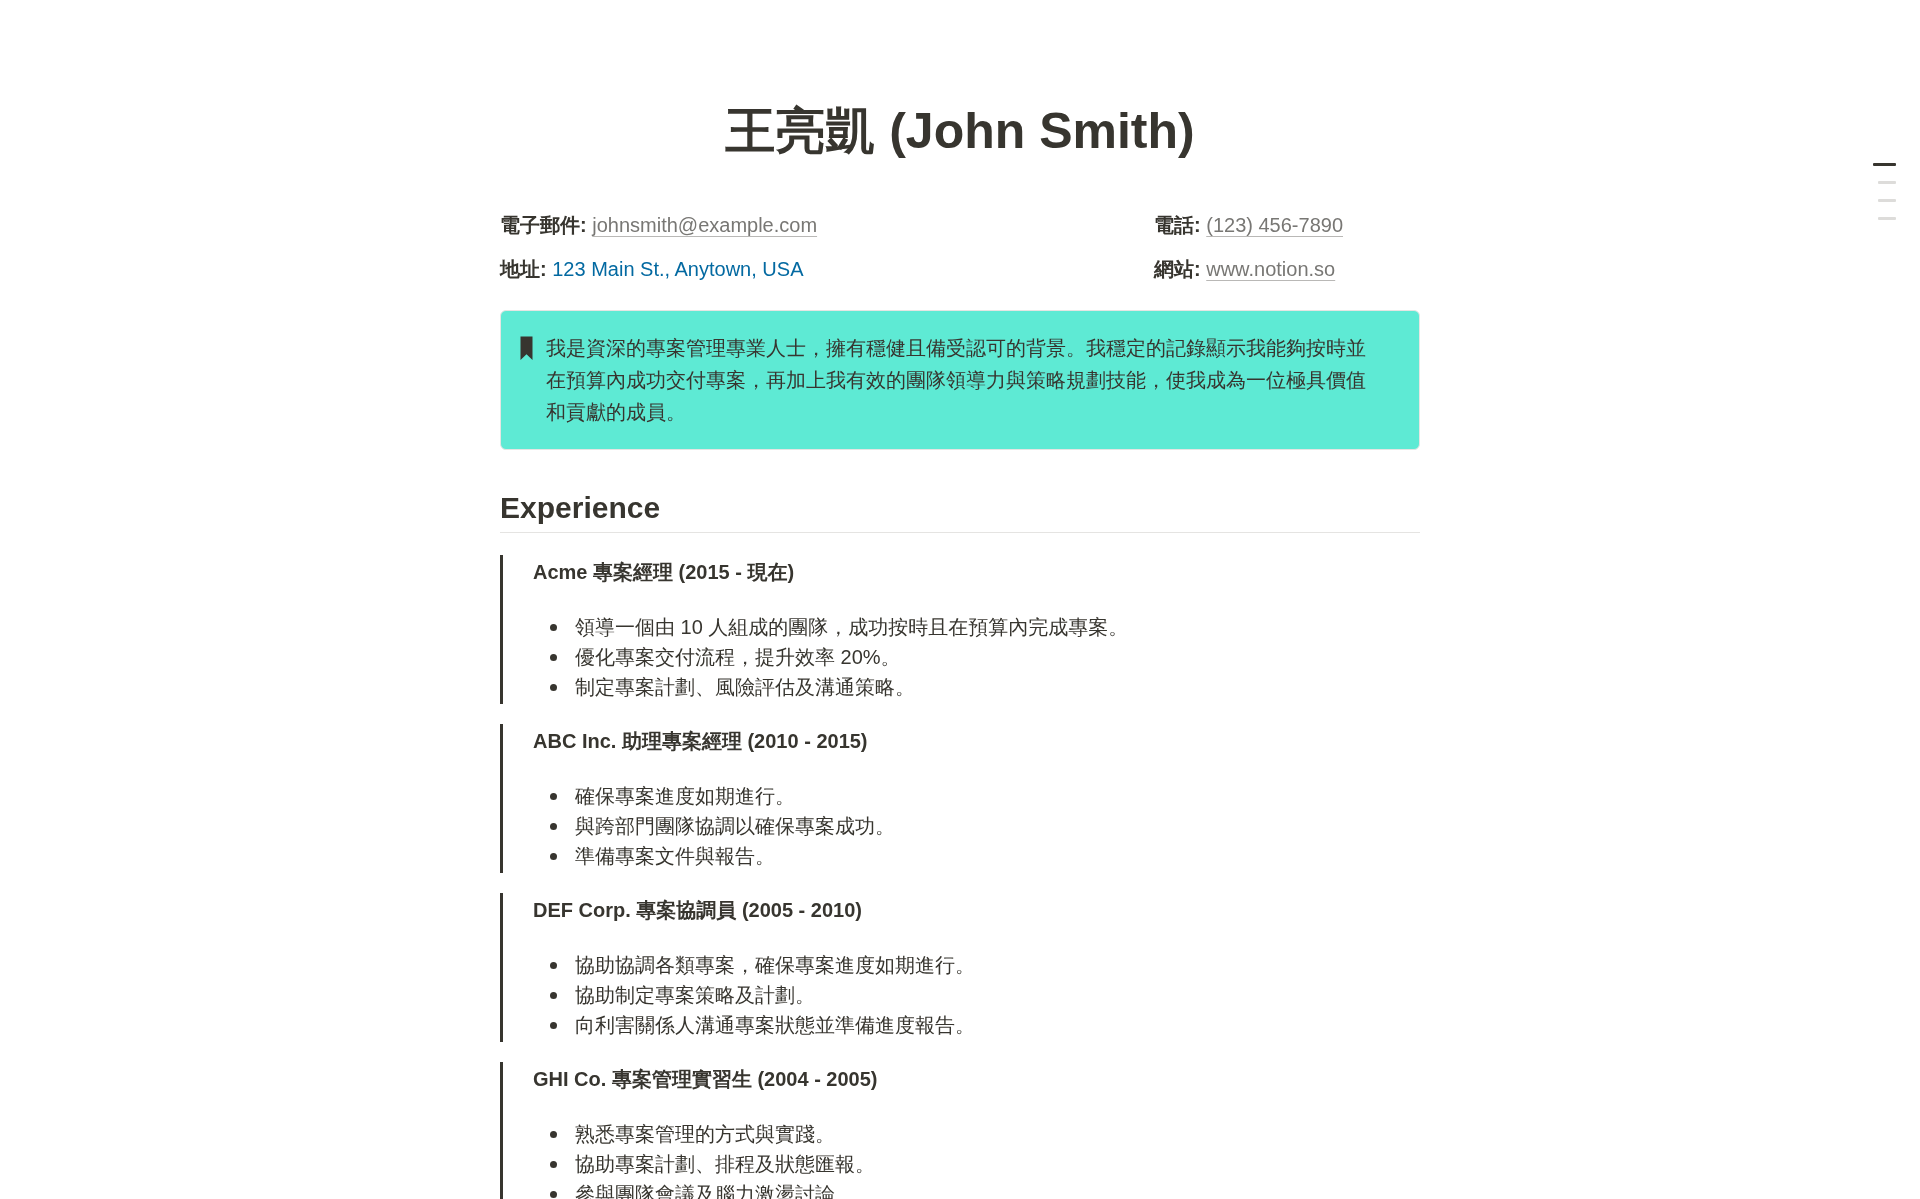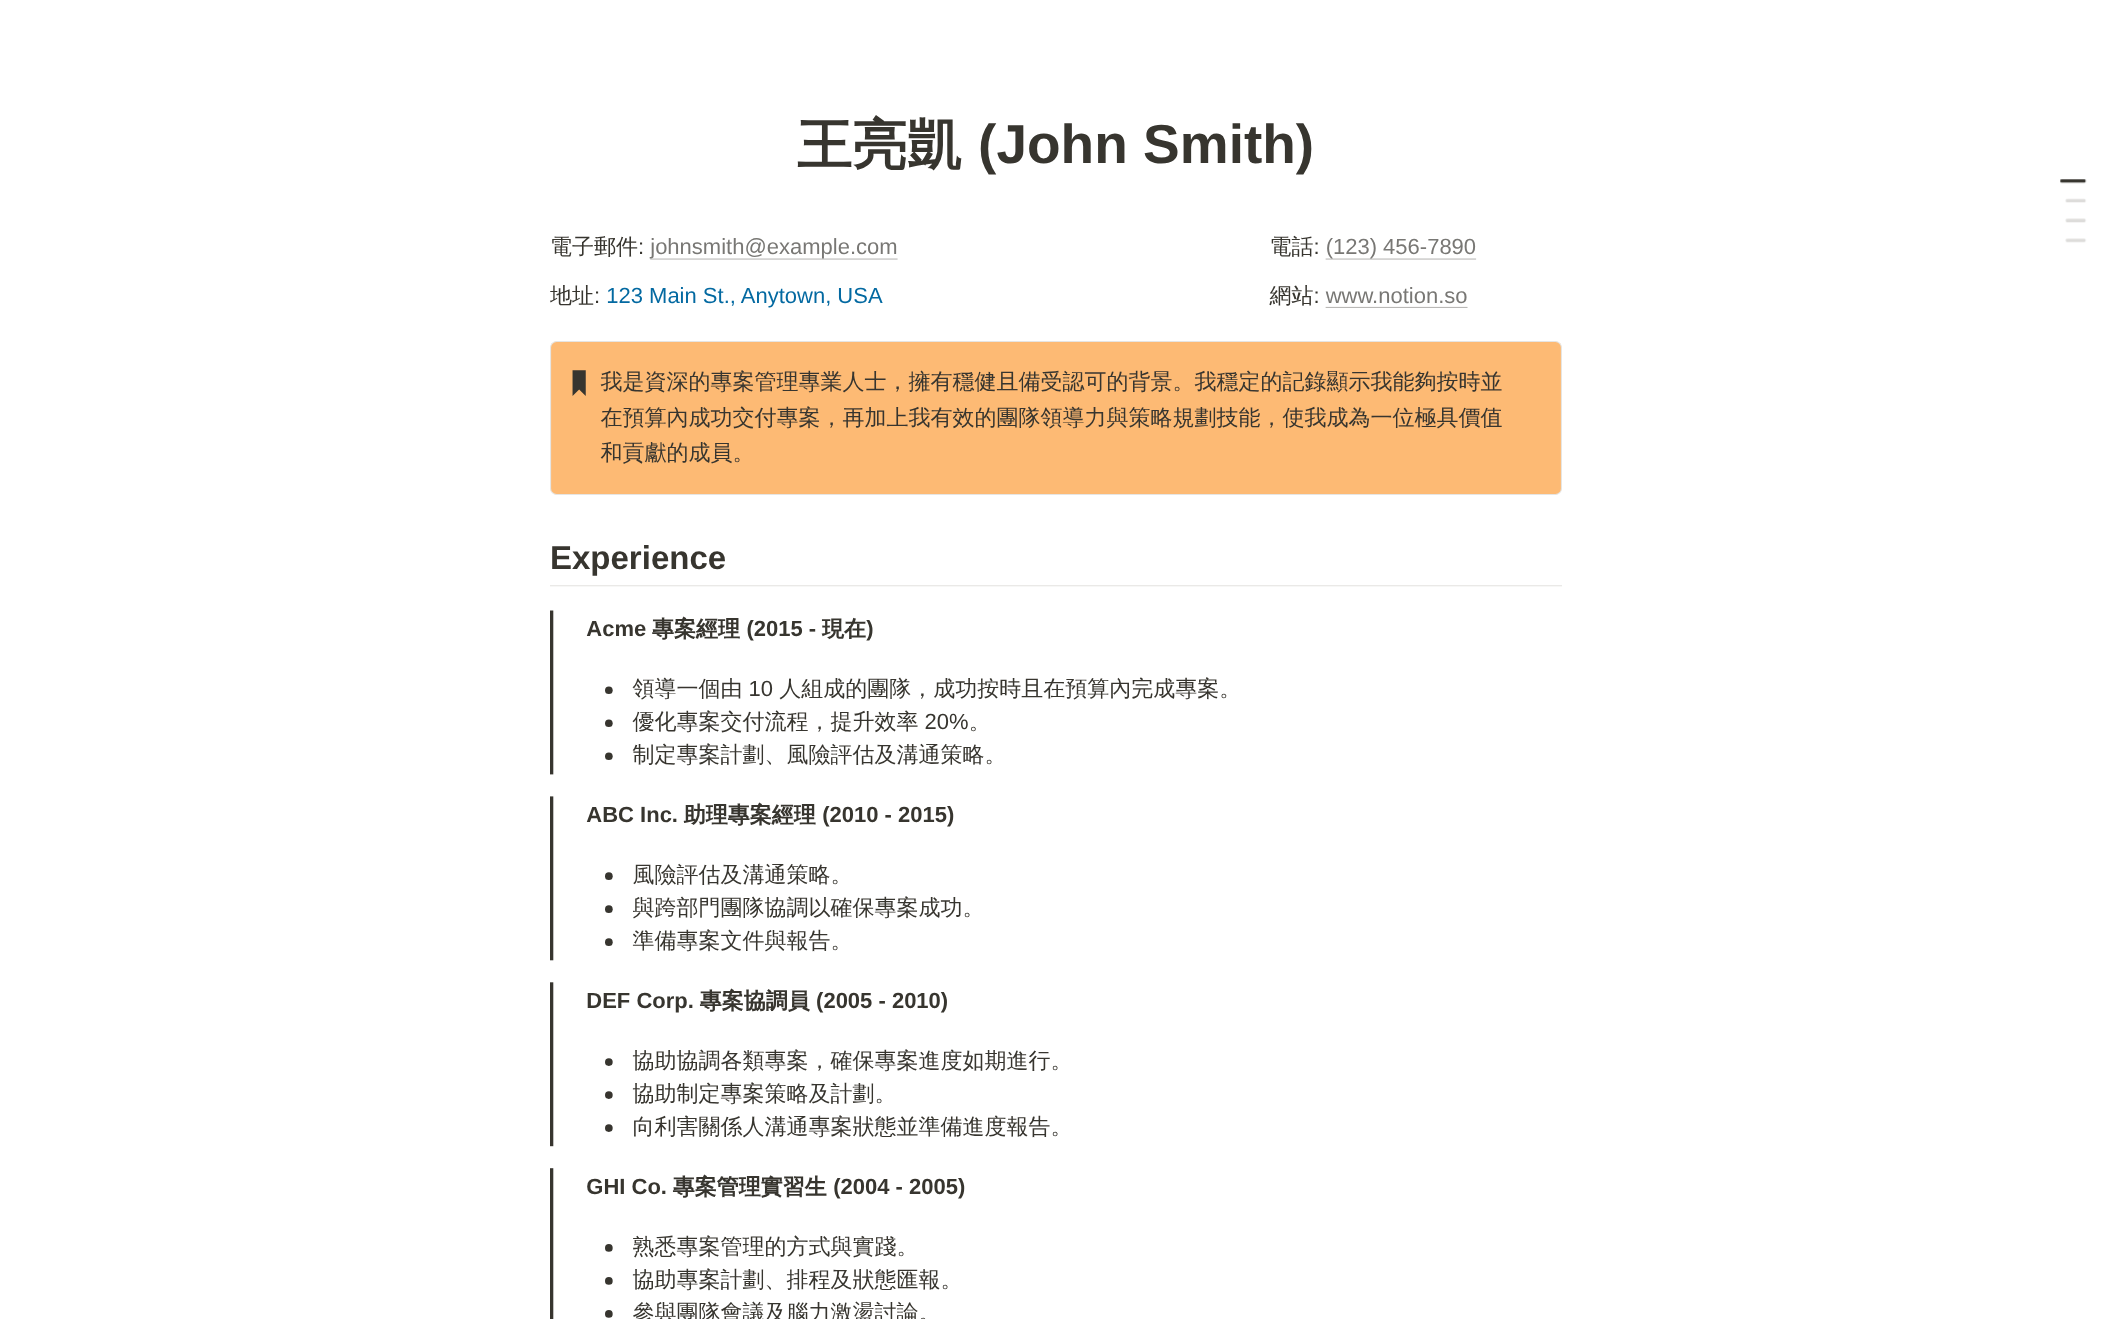--- a/index.html
+++ b/index.html
@@ -27,41 +27,41 @@
   }
   
   .contact {
     margin-top: 48px;
     display: grid;
     grid-template-columns: 654px 1fr;
     row-gap: 14px;
     font-size: 20px;
     line-height: 30px;
   }
-  .contact .label { font-weight: 400; color: #37352f; }
+  .contact .label { font-weight: 700; color: #37352f; }
   .contact a.link {
     color: #787774;
     text-decoration: underline;
     text-decoration-color: rgba(55,53,47,0.35);
     text-underline-offset: 4px;
     text-decoration-thickness: 1px;
     cursor: pointer;
     text-align: center;
   }
   .contact .plain { color: #0369a1; }
   
   .callout {
     margin-top: 26px;
     border: 1px solid #e6e5e3;
     border-radius: 6px;
     padding: 21px 36px 21px 14px;
     display: flex;
     align-items: flex-start;
     gap: 9px;
-    background: #fdba74;
+    background: #5eead4;
   }
   .callout .icon-wrap {
     flex: none;
     width: 22px;
     height: 32px;
     display: flex;
     align-items: center;
     justify-content: center;
   }
   .callout .text {
@@ -176,21 +176,21 @@
     <ul class="xp-bullets">
       <li>領導一個由 10 人組成的團隊，成功按時且在預算內完成專案。</li>
       <li>優化專案交付流程，提升效率 20%。</li>
       <li>制定專案計劃、風險評估及溝通策略。</li>
     </ul>
   </div>
 
   <div class="xp-entry">
     <div class="xp-title">ABC Inc. 助理專案經理 (2010 - 2015)</div>
     <ul class="xp-bullets">
-      <li>風險評估及溝通策略。</li>
+      <li>確保專案進度如期進行。</li>
       <li>與跨部門團隊協調以確保專案成功。</li>
       <li>準備專案文件與報告。</li>
     </ul>
   </div>
 
   <div class="xp-entry">
     <div class="xp-title">DEF Corp. 專案協調員 (2005 - 2010)</div>
     <ul class="xp-bullets">
       <li>協助協調各類專案，確保專案進度如期進行。</li>
       <li>協助制定專案策略及計劃。</li>

